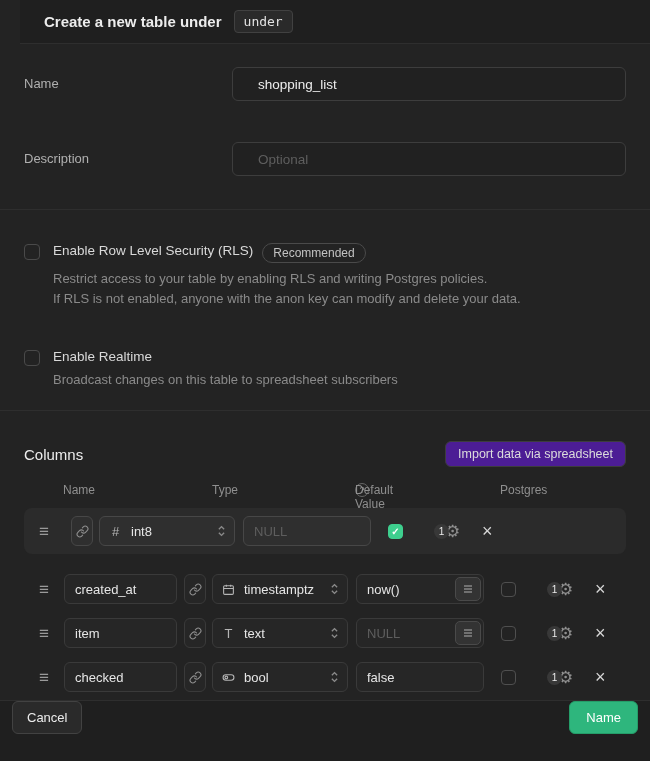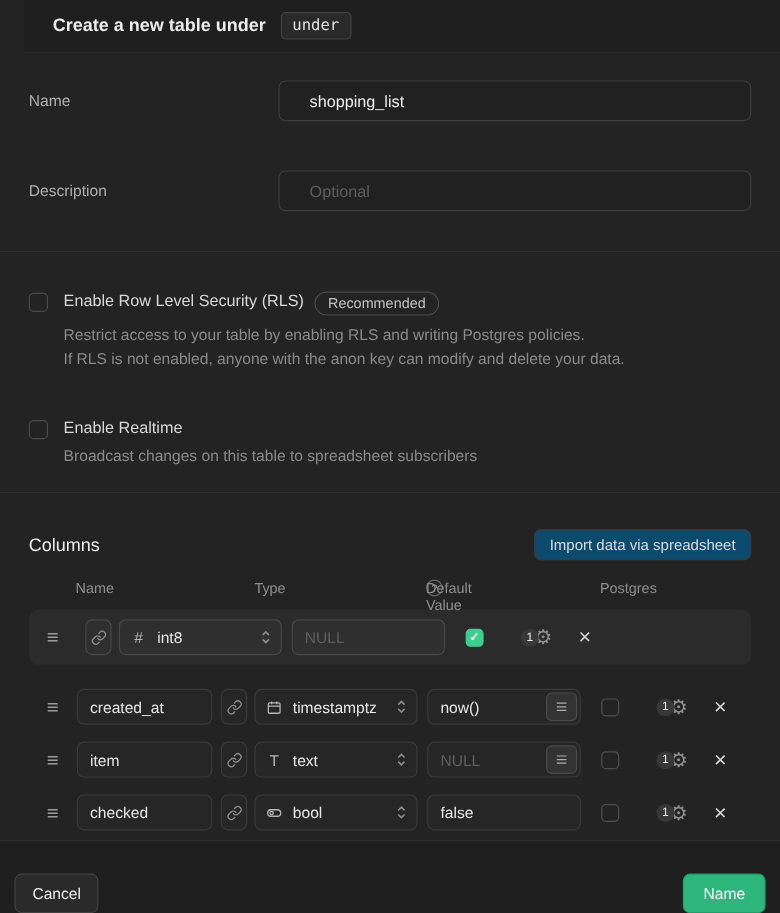--- a/index.html
+++ b/index.html
@@ -48,21 +48,21 @@
     margin-left: 9px; font-size: 12px; color: #c2c2c2;
     border: 1px solid #4a4a4a; border-radius: 999px; padding: 2px 10px;
   }
   .tb-desc { font-size: 13px; color: #8a8a8a; line-height: 20px; margin-top: 6px; }
 
   
   .sec-columns { height: 289px; padding: 30px 24px 0; }
   .col-head { display: flex; justify-content: space-between; align-items: center; margin-bottom: 16px; }
   .col-head h2 { font-size: 15px; font-weight: 500; color: #ededed; }
   .import-btn {
-    background: #0c4a6e; border: 1px solid #3d3d3d; border-radius: 6px;
+    background: #4c1d95; border: 1px solid #3d3d3d; border-radius: 6px;
     color: #dcdcdc; font-size: 12.5px; padding: 5px 12px;
   }
   .col-headers { position: relative; height: 14px; margin-bottom: 11px; font-size: 12px; color: #8f8f8f; }
   .col-headers span { position: absolute; top: 0; }
   .ch-name { left: 39px; } .ch-type { left: 188px; } .ch-primary { left: 476px; }
   .ch-default { left: 331px; display: inline-flex; gap: 6px; }
   .help-circle {
     width: 14px; height: 14px; border: 1px solid #666; border-radius: 50%;
     display: inline-flex; align-items: center; justify-content: center;
     font-size: 9px; color: #9a9a9a; position: static !important;
@@ -115,21 +115,21 @@
   }
   .gear { font-size: 17px; color: #8f8f8f; line-height: 1; }
   .close-btn { margin-left: 19px; width: 16px; background: none; border: none;
                color: #d6d6d6; font-size: 18px; line-height: 1; padding: 0; }
 
   .banded .cell-input, .banded .type-sel, .banded .link-btn { background: #2f2f2f; border-color: #474747; }
 
   
   .ftr {
     height: 61px; background: #1f1f1f; border-top: 1px solid #2e2e2e;
-    display: flex; align-items: flex-end; justify-content: space-between; padding: 0 12px;
+    display: flex; align-items: flex-start; justify-content: space-between; padding: 0 12px;
   }
   .btn-cancel {
     background: #2a2a2a; border: 1px solid #424242; border-radius: 6px;
     color: #ececec; font-size: 13px; padding: 8px 14px;
   }
   .btn-save {
     background: #2eb67d; border: 1px solid #259d69; border-radius: 6px;
     color: #ffffff; font-size: 13px; padding: 8px 16px;
   }
 </style>

